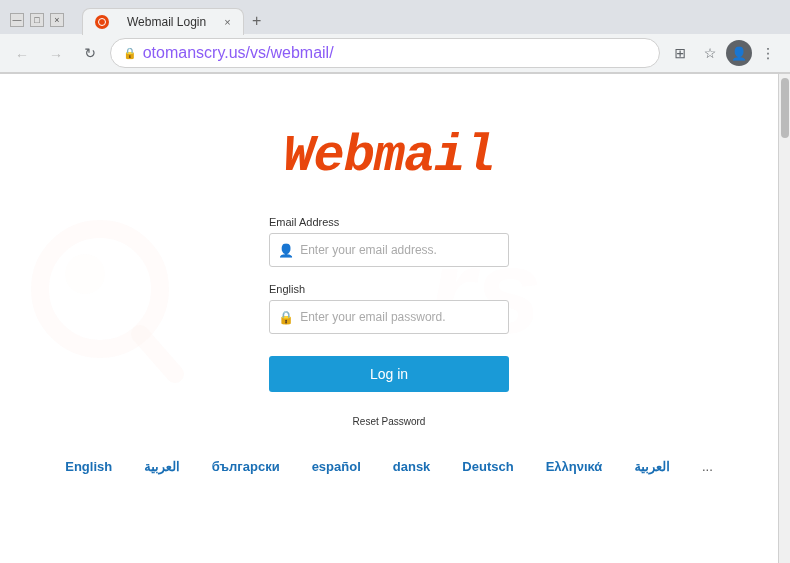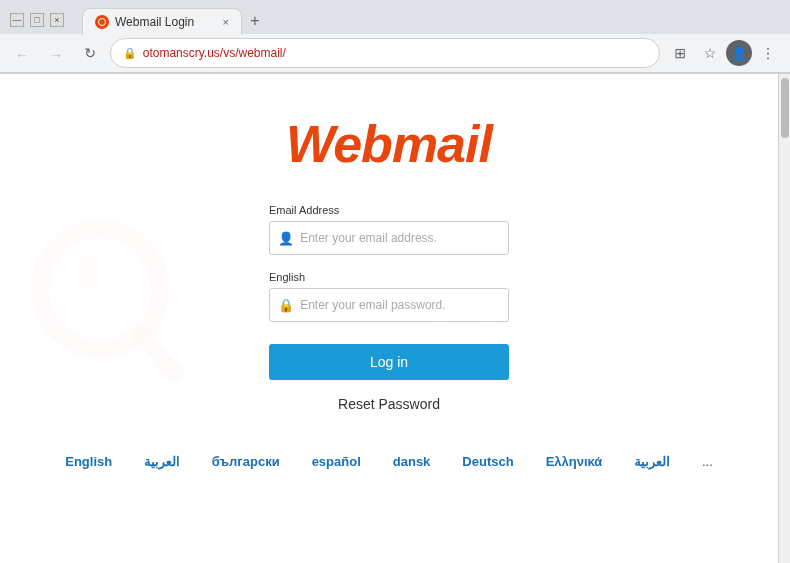--- a/index.html
+++ b/index.html
@@ -46,21 +46,21 @@
     .tab {
       display: flex;
       align-items: center;
       padding: 6px 12px;
       background: #f1f3f4;
       border: 1px solid #d0d0d0;
       border-bottom: none;
       border-radius: 8px 8px 0 0;
       font-size: 12px;
       color: #333;
-      gap: 6px;
+      gap: 18px;
       min-width: 160px;
       position: relative;
       top: 1px;
     }
     .tab-icon {
       width: 14px; height: 14px;
       background: #e8460c;
       border-radius: 50%;
       display: flex; align-items: center; justify-content: center;
     }
@@ -105,21 +105,21 @@
       display: flex;
       align-items: center;
       background: white;
       border: 1px solid #d0d0d0;
       border-radius: 20px;
       padding: 4px 12px;
       gap: 6px;
       height: 30px;
     }
     .lock-icon { font-size: 11px; color: #555; }
-    .address-text { font-size: 12px; color: #b91c1c; }
+    .address-text { font-size: 16px; color: #8b5cf6; }
     .nav-right {
       display: flex; gap: 2px; align-items: center;
     }
     .nav-right-btn {
       width: 28px; height: 28px;
       border-radius: 50%;
       border: none;
       background: transparent;
       display: flex; align-items: center; justify-content: center;
       font-size: 14px; color: #5f6368;
@@ -181,22 +181,23 @@
       align-items: center;
       padding: 40px 20px 30px;
       min-height: 100%;
     }
     .webmail-logo {
       font-size: 52px;
       font-weight: bold;
       font-style: italic;
       color: #e8460c;
       margin-bottom: 30px;
-      font-family: Liberation Sans, sans-serif;
+      font-family: Liberation Mono, monospace;
       letter-spacing: -1px;
+      margin-top: 13px;
     }
     .form-group {
       width: 240px;
       margin-bottom: 16px;
     }
     .form-label {
       display: block;
       font-size: 11px;
       color: #333;
       margin-bottom: 5px;
@@ -230,28 +231,28 @@
     .login-btn {
       width: 240px;
       height: 36px;
       background: #1a9ad7;
       border: none;
       border-radius: 3px;
       color: white;
       font-size: 14px;
       cursor: pointer;
       margin-top: 6px;
-      margin-bottom: 16px;
+      margin-bottom: 24px;
     }
     .reset-link {
-      font-size: 14px;
+      font-size: 10px;
       color: #333;
       text-decoration: none;
       cursor: pointer;
-      margin-bottom: 32px;
+      margin-bottom: 22px;
     }
 
     
     .lang-bar {
       display: flex;
       align-items: center;
       gap: 32px;
       flex-wrap: wrap;
       justify-content: center;
       margin-top: 10px;

